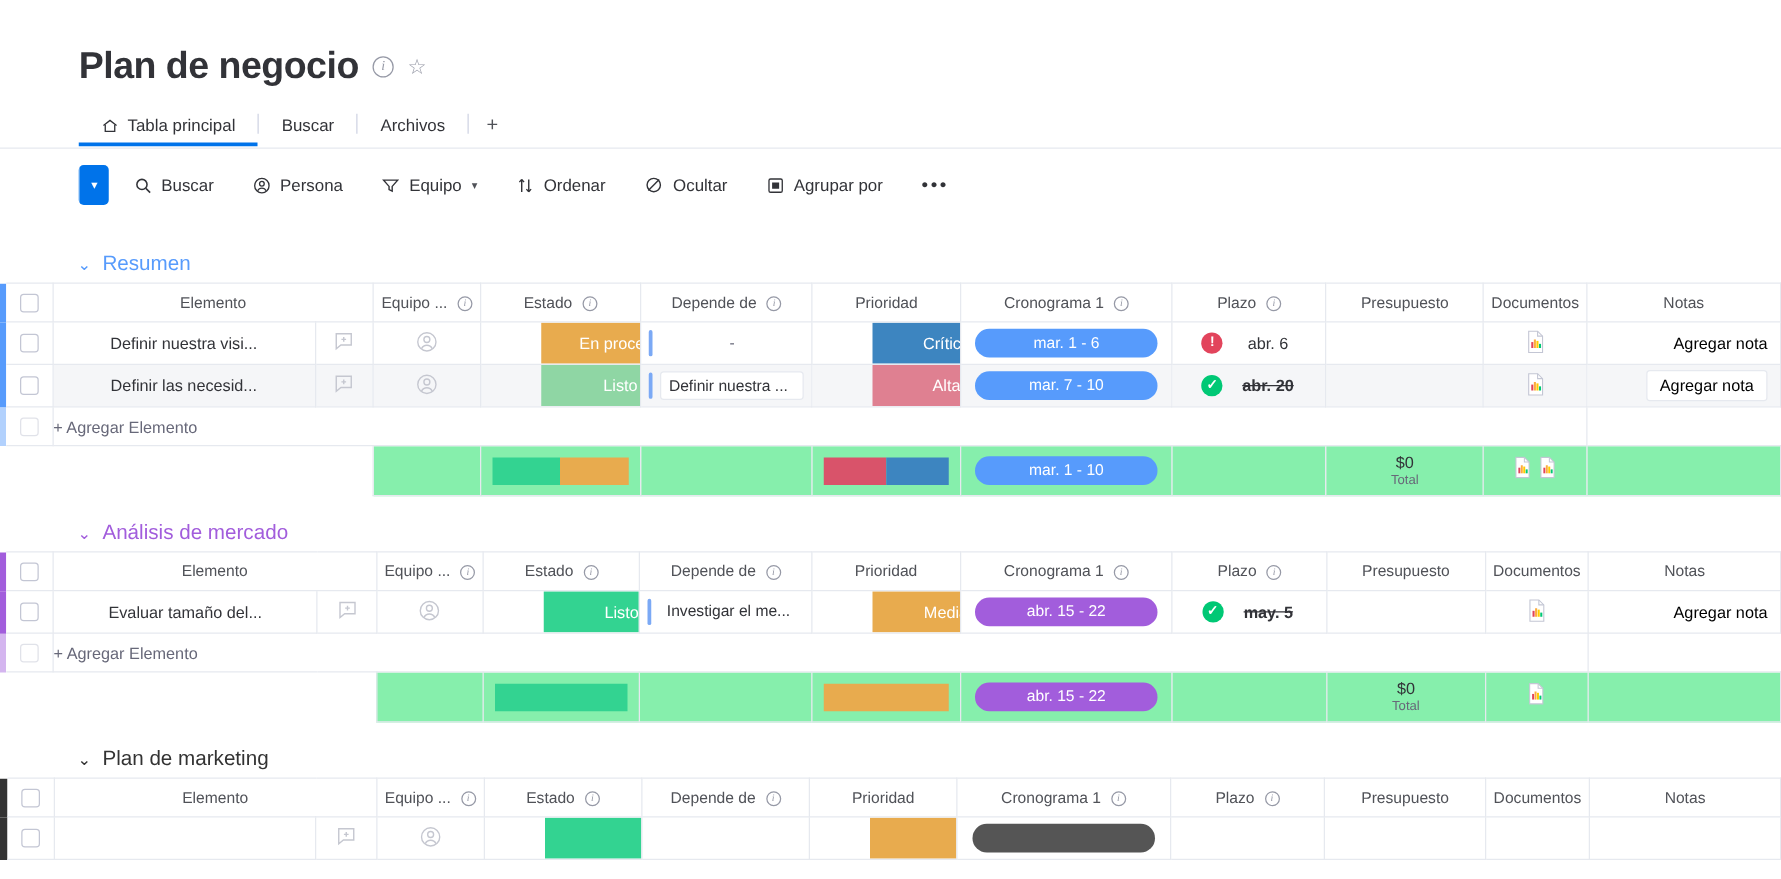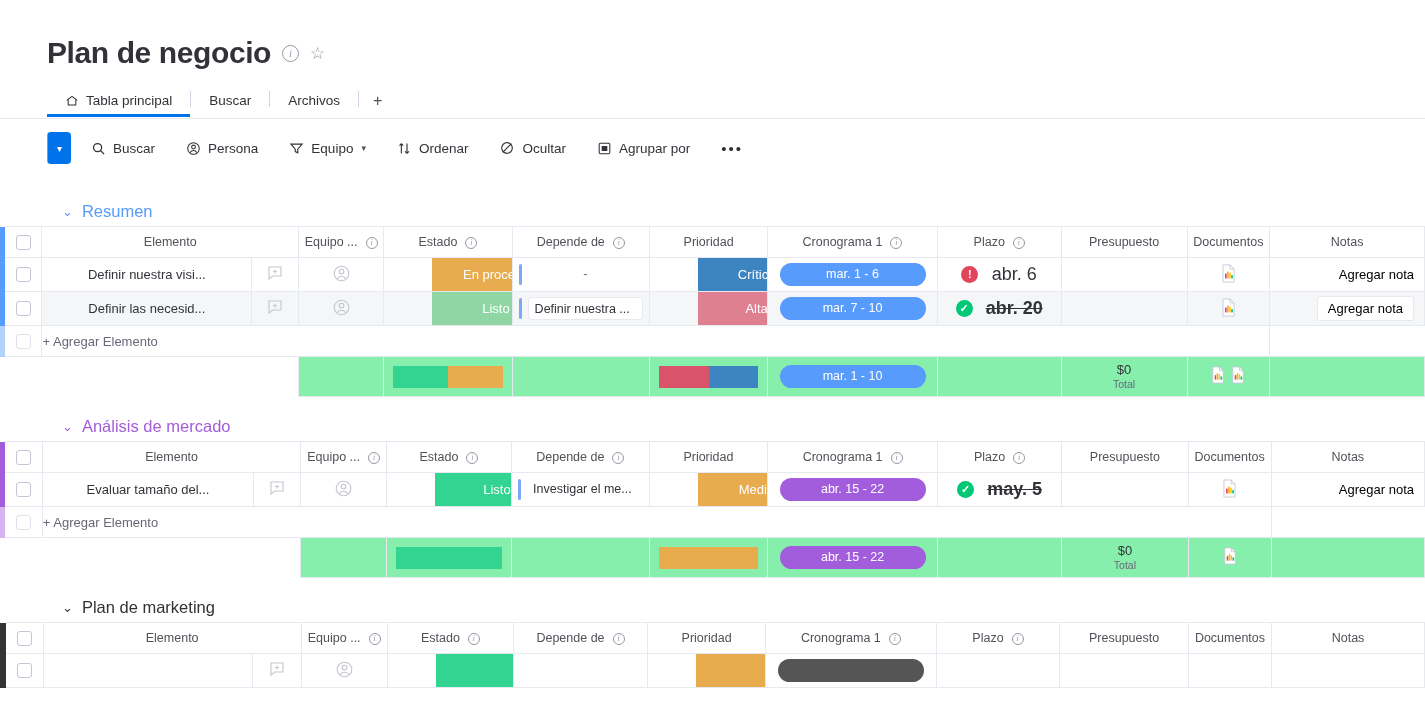--- a/index.html
+++ b/index.html
@@ -3,21 +3,21 @@
 <meta charset="utf-8">
 <style>
   * { box-sizing: border-box; margin: 0; padding: 0; }
   html, body {
     width: 1425px; height: 703px;
     background: #ffffff;
     font-family: "Liberation Sans", sans-serif;
     color: #323338;
     overflow: hidden;
   }
-  .page { position: relative; width: 1425px; height: 703px; }
+  .page { position: relative; width: 1425px; height: 703px; padding-left: 16px; }
 
   
   .board-header { padding: 36px 0 0 47px; }
   .title-row { display: flex; align-items: center; gap: 11px; }
   .board-title {
     font-size: 30px; font-weight: bold; letter-spacing: -0.4px;
     color: #323338; line-height: 34px;
   }
   .icon-circle-i {
     width: 17px; height: 17px; border-radius: 50%;
@@ -129,21 +129,21 @@
   .timeline {
     display: block; margin: 0 auto; width: 146px; height: 23px;
     line-height: 23px; border-radius: 12px; color: #fff;
     font-size: 12.5px; text-align: center;
   }
   .plazo { display: flex; align-items: center; justify-content: center; gap: 13px; }
   .badge { width: 17px; height: 17px; border-radius: 50%; flex: none;
            color: #fff; font-size: 11px; line-height: 17px; text-align: center; font-weight: bold; }
   .badge.red { background: #e2445c; }
   .badge.green { background: #00c875; }
-  .plazo .d { font-size: 18px; color: #323338; min-width: 46px; }
+  .plazo .d { font-size: 13px; color: #323338; min-width: 46px; }
   .plazo .d.done { text-decoration: line-through; font-weight: bold; }
 
   .doc-icon { display: inline-block; vertical-align: middle; }
   .note-text { font-size: 13px; color: #000000; }
   tr.hover .note-box {
     display: inline-block; border: 1px solid #e6e9ef; border-radius: 3px;
     padding: 4px 10px; background: #fff;
   }
 
   td.add-item {

